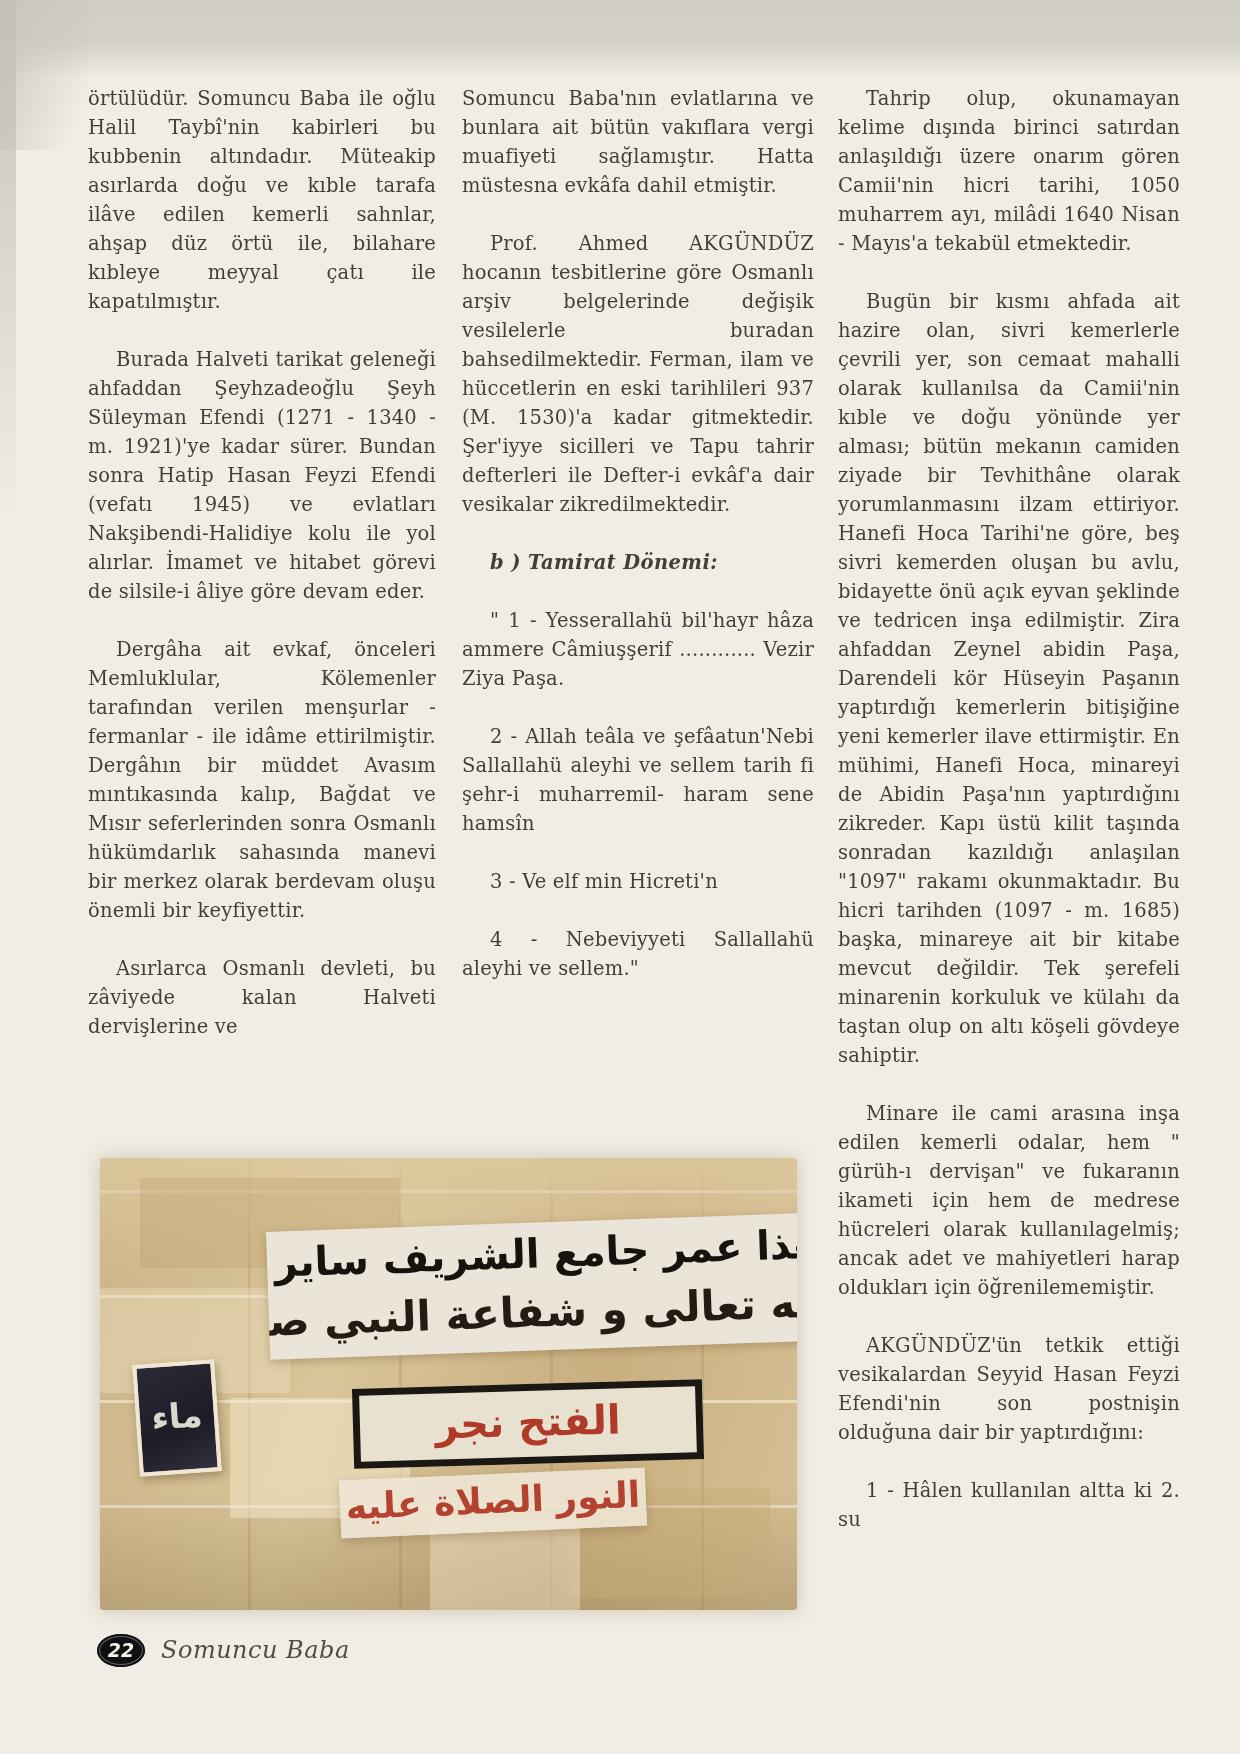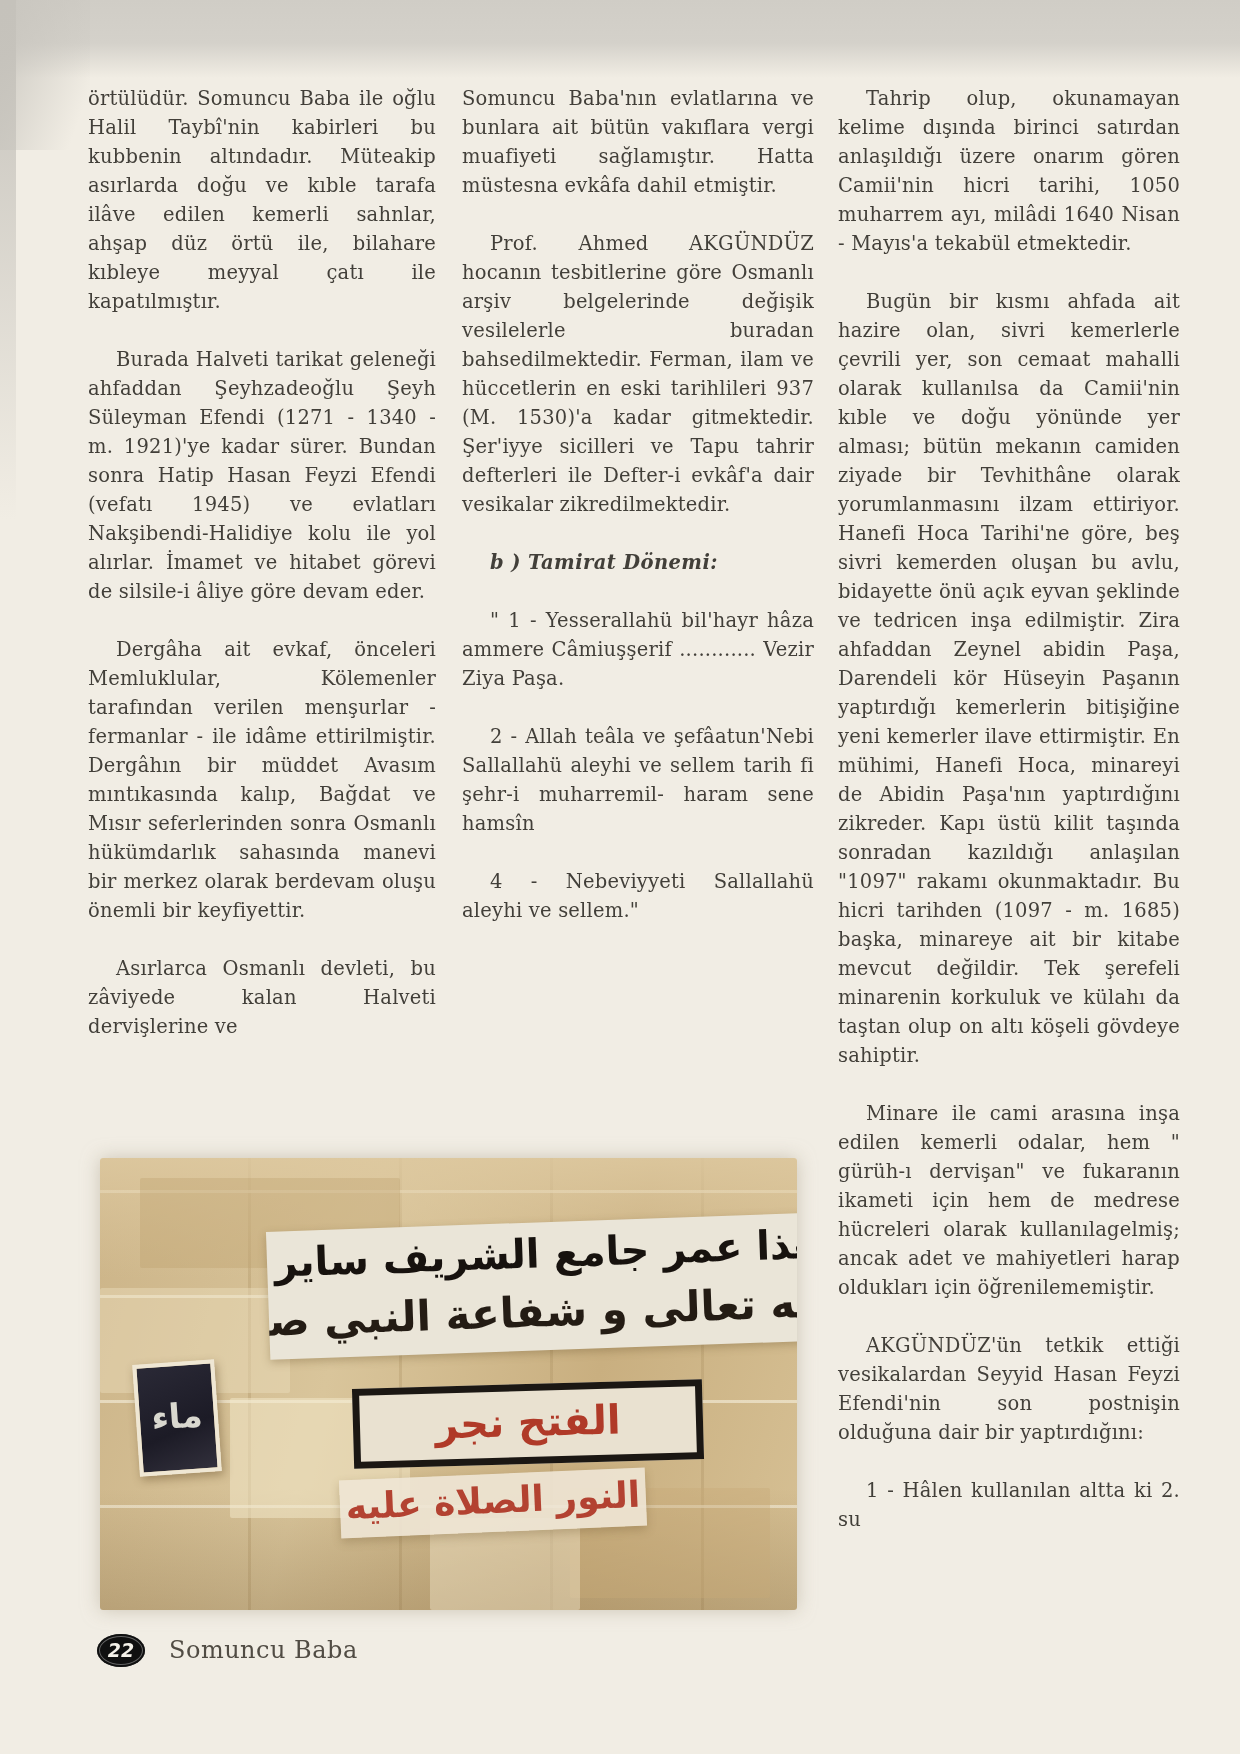--- a/index.html
+++ b/index.html
@@ -99,22 +99,22 @@
   .page-badge{
     width:48px;height:33px;border-radius:50%;
     background:#101010;
     color:#f5f2ea;font-family:"DejaVu Sans", sans-serif;
     font-size:19px;font-weight:bold;
     display:flex;align-items:center;justify-content:center;
     box-shadow:inset 0 0 0 2px #101010, inset 0 0 0 3px rgba(255,255,255,.35);
     font-style:italic;
   }
   .footer-title{
-    margin-left:24px;
-    font-size:24px;color:#514c44;letter-spacing:.5px;
+    margin-left:16px;
+    font-style:italic;font-size:24px;color:#514c44;letter-spacing:.5px;
   }
 </style>
 </head>
 <body>
 
 <div class="scan-top"></div>
 <div class="scan-corner"></div>
 <div class="scan-left"></div>
 
 <div class="col col-1">
@@ -123,20 +123,21 @@
   <p>Dergâha ait evkaf, önceleri Memluklular, Kölemenler tarafından verilen menşurlar - fermanlar - ile idâme ettirilmiştir. Dergâhın bir müddet Avasım mıntıkasında kalıp, Bağdat ve Mısır seferlerinden sonra Osmanlı hükümdarlık sahasında manevi bir merkez olarak berdevam oluşu önemli bir keyfiyettir.</p>
   <p>Asırlarca Osmanlı devleti, bu zâviyede kalan Halveti dervişlerine ve</p>
 </div>
 
 <div class="col col-2">
   <p class="flush">Somuncu Baba'nın evlatlarına ve bunlara ait bütün vakıflara vergi muafiyeti sağlamıştır. Hatta müstesna evkâfa dahil etmiştir.</p>
   <p>Prof. Ahmed AKGÜNDÜZ hocanın tesbitlerine göre Osmanlı arşiv belgelerinde değişik vesilelerle buradan bahsedilmektedir. Ferman, ilam ve hüccetlerin en eski tarihlileri 937 (M. 1530)'a kadar gitmektedir. Şer'iyye sicilleri ve Tapu tahrir defterleri ile Defter-i evkâf'a dair vesikalar zikredilmektedir.</p>
   <p class="kitabe-heading">b ) Tamirat Dönemi:</p>
   <p>" 1 - Yesserallahü bil'hayr hâza ammere Câmiuşşerif ............ Vezir Ziya Paşa.</p>
   <p>2 - Allah teâla ve şefâatun'Nebi Sallallahü aleyhi ve sellem tarih fi şehr-i muharremil- haram sene hamsîn</p>
+  <p>3 - Ve elf min Hicreti'n</p>
   <p>4 - Nebeviyyeti Sallallahü aleyhi ve sellem."</p>
 </div>
 
 <div class="col col-3">
   <p>Tahrip olup, okunamayan kelime dışında birinci satırdan anlaşıldığı üzere onarım gören Camii'nin hicri tarihi, 1050 muharrem ayı, milâdi 1640 Nisan - Mayıs'a tekabül etmektedir.</p>
   <p>Bugün bir kısmı ahfada ait hazire olan, sivri kemerlerle çevrili yer, son cemaat mahalli olarak kullanılsa da Camii'nin kıble ve doğu yönünde yer alması; bütün mekanın camiden ziyade bir Tevhithâne olarak yorumlanmasını ilzam ettiriyor. Hanefi Hoca Tarihi'ne göre, beş sivri kemerden oluşan bu avlu, bidayette önü açık eyvan şeklinde ve tedricen inşa edilmiştir. Zira ahfaddan Zeynel abidin Paşa, Darendeli kör Hüseyin Paşanın yaptırdığı kemerlerin bitişiğine yeni kemerler ilave ettirmiştir. En mühimi, Hanefi Hoca, minareyi de Abidin Paşa'nın yaptırdığını zikreder. Kapı üstü kilit taşında sonradan kazıldığı anlaşılan "1097" rakamı okunmaktadır. Bu hicri tarihden (1097 - m. 1685) başka, minareye ait bir kitabe mevcut değildir. Tek şerefeli minarenin korkuluk ve külahı da taştan olup on altı köşeli gövdeye sahiptir.</p>
   <p>Minare ile cami arasına inşa edilen kemerli odalar, hem " gürüh-ı dervişan" ve fukaranın ikameti için hem de medrese hücreleri olarak kullanılagelmiş; ancak adet ve mahiyetleri harap oldukları için öğrenilememiştir.</p>
   <p>AKGÜNDÜZ'ün tetkik ettiği vesikalardan Seyyid Hasan Feyzi Efendi'nin son postnişin olduğuna dair bir yaptırdığını:</p>
   <p>1 - Hâlen kullanılan altta ki 2. su</p>
 </div>

